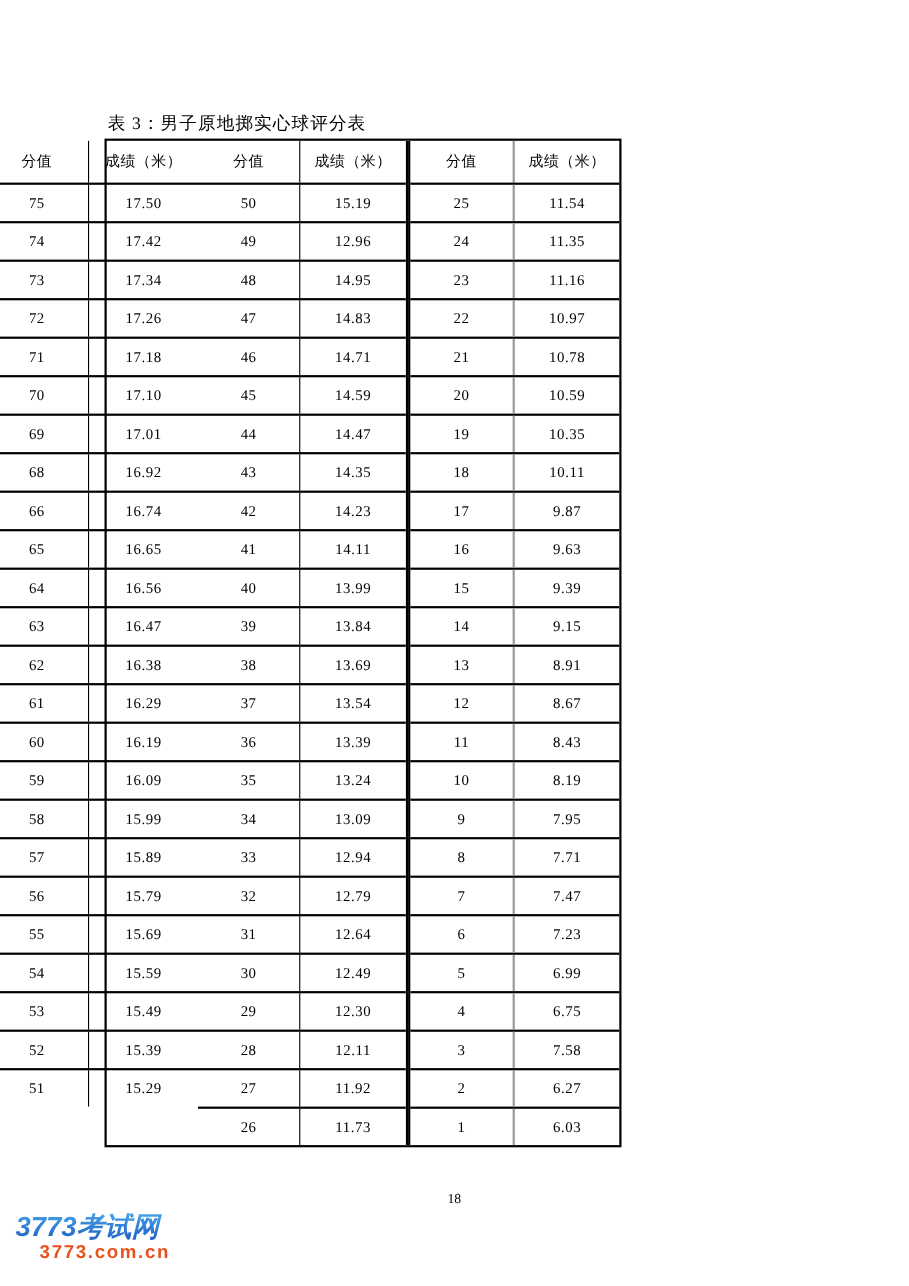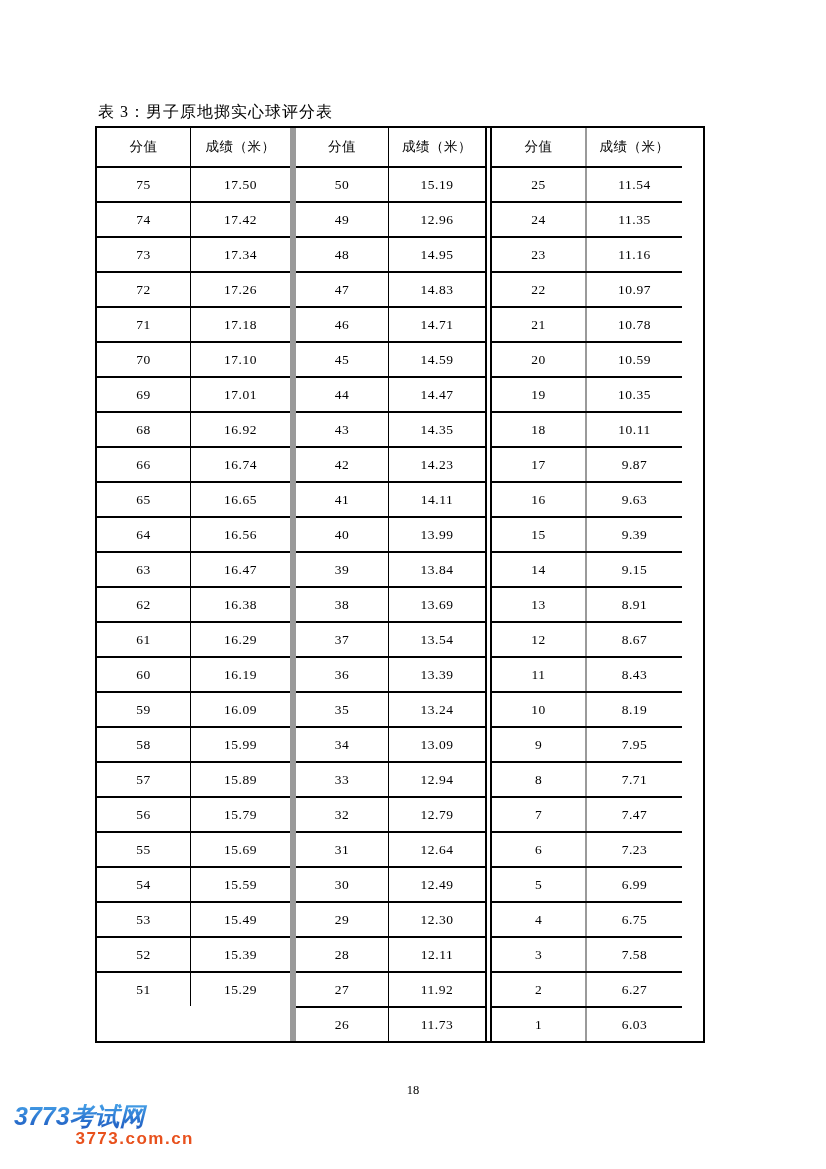--- a/index.html
+++ b/index.html
@@ -10,24 +10,25 @@
     position: absolute;
     left: 98px; top: 102px;
     font-size: 16px;
     letter-spacing: 1px;
     white-space: nowrap;
   }
 
   .score-table {
     position: absolute;
     left: 95px; top: 126px;
-    width: 610px;
+    width: 470px;
     display: flex;
     border: 2px solid #000;
     background: #fff;
+    justify-content: flex-end;
   }
 
   .pair { display: flex; flex-direction: column; }
 
   .hrow, .trow { display: flex; }
   .hrow { height: 38px; }
   .trow { height: 35px; border-top: 2px solid #000; }
 
   .cell {
     display: flex;
@@ -77,21 +78,20 @@
   }
   .logo-sub {
     font-family: "Liberation Sans", "DejaVu Sans", sans-serif;
     font-size: 17px;
     font-weight: bold;
     color: #e8511d;
     letter-spacing: 1.5px;
     margin-left: 22px;
     margin-top: -2px;
     white-space: nowrap;
-    text-align: right;
   }
 </style>
 </head>
 <body>
 
 <div class="doc-title">表 3：男子原地掷实心球评分表</div>
 
 <div class="score-table">
   <section class="pair pair-1">
     <div class="hrow">

